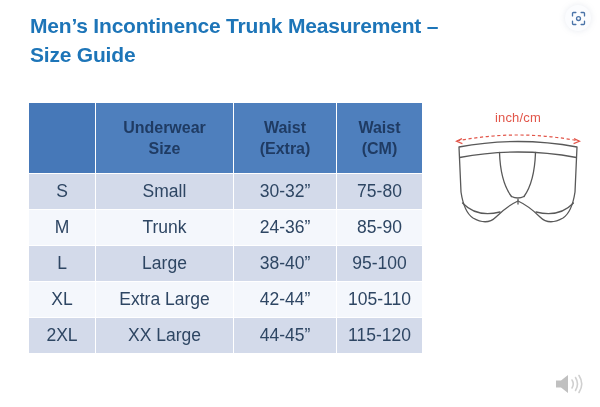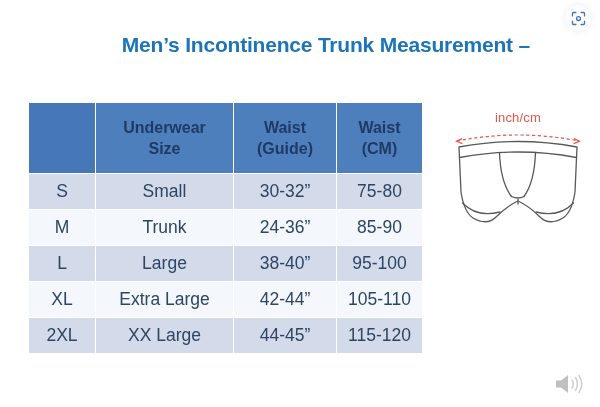--- a/index.html
+++ b/index.html
@@ -13,23 +13,23 @@
     position: relative;
     overflow: hidden;
     font-family: "Liberation Sans", sans-serif;
     -webkit-font-smoothing: antialiased;
   }
 
   
   .title {
     position: absolute;
     left: 30px;
-    top: 30px;
+    top: 11px;
     width: 500px;
-    text-align: right;
+    text-align: left;
     color: #1d75b8;
     font-size: 21px;
     font-weight: bold;
     line-height: 29px;
     letter-spacing: -0.2px;
   }
 
   
   .scan-btn {
     position: absolute;
@@ -119,20 +119,21 @@
     height: 28px;
     opacity: 0.62;
   }
   .speaker svg { display: block; }
 </style>
 </head>
 <body>
 
 <div class="title">
   <span>Men’s Incontinence Trunk Measurement –</span><br>
+  <span>Size Guide</span>
 </div>
 
 <div class="scan-btn">
   <span>
     <svg width="15" height="15" viewBox="0 0 16 16" fill="none" stroke="#4a73a8" stroke-width="1.4" stroke-linecap="round">
       <path d="M1.6 5.2 V2.6 A1 1 0 0 1 2.6 1.6 H5.2"></path>
       <path d="M10.8 1.6 H13.4 A1 1 0 0 1 14.4 2.6 V5.2"></path>
       <path d="M14.4 10.8 V13.4 A1 1 0 0 1 13.4 14.4 H10.8"></path>
       <path d="M5.2 14.4 H2.6 A1 1 0 0 1 1.6 13.4 V10.8"></path>
       <circle cx="8" cy="8" r="2.1" fill="none"></circle>
@@ -149,21 +150,21 @@
   </colgroup>
   <thead>
     <tr>
       <th class="col-code"></th>
       <th>
         <span>Underwear</span><br>
         <span>Size</span>
       </th>
       <th>
         <span>Waist</span><br>
-        <span>(Guide)</span>
+        <span>(Extra)</span>
       </th>
       <th>
         <span>Waist</span><br>
         <span>(CM)</span>
       </th>
     </tr>
   </thead>
   <tbody>
     <tr class="odd">
       <td>S</td>

